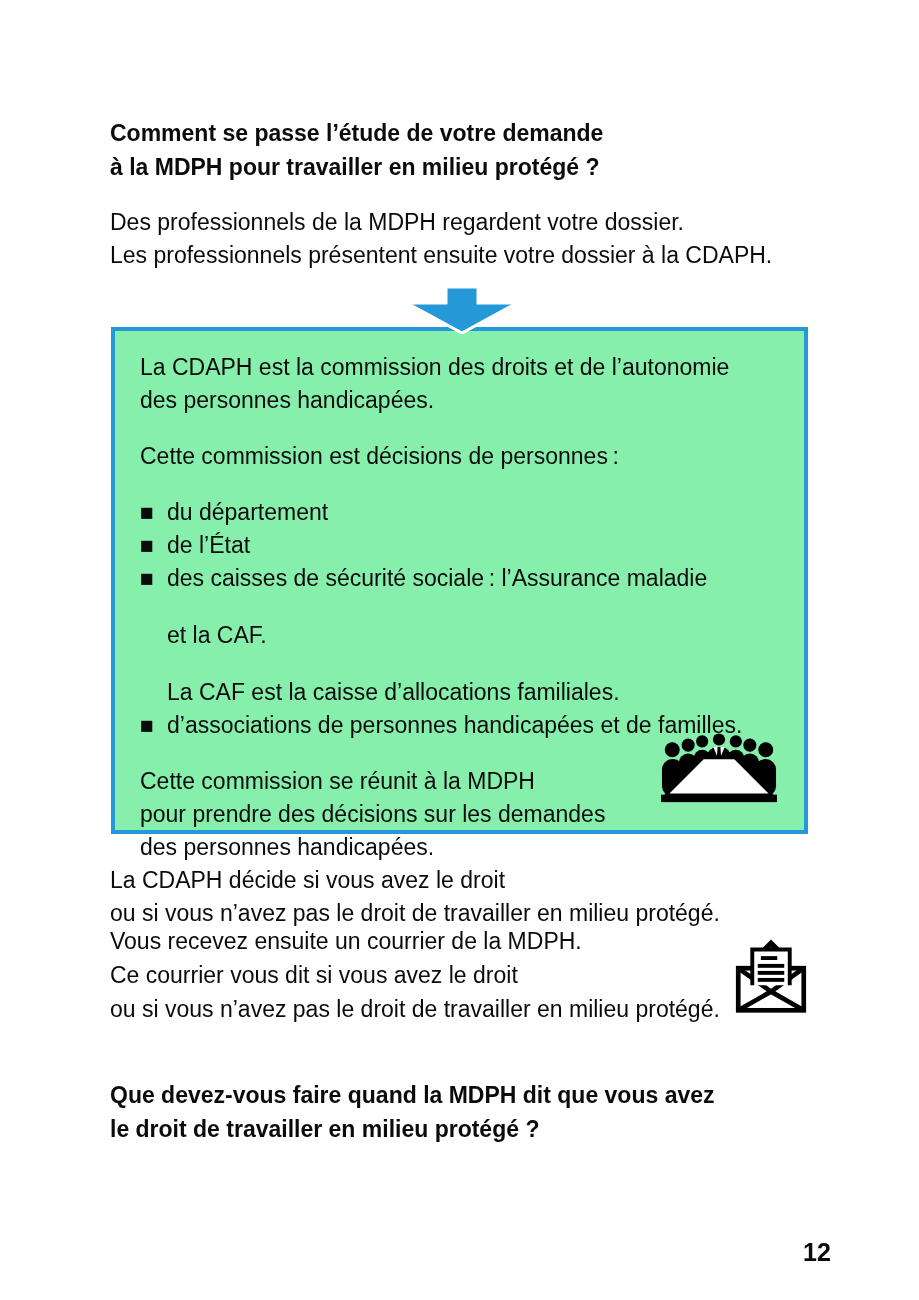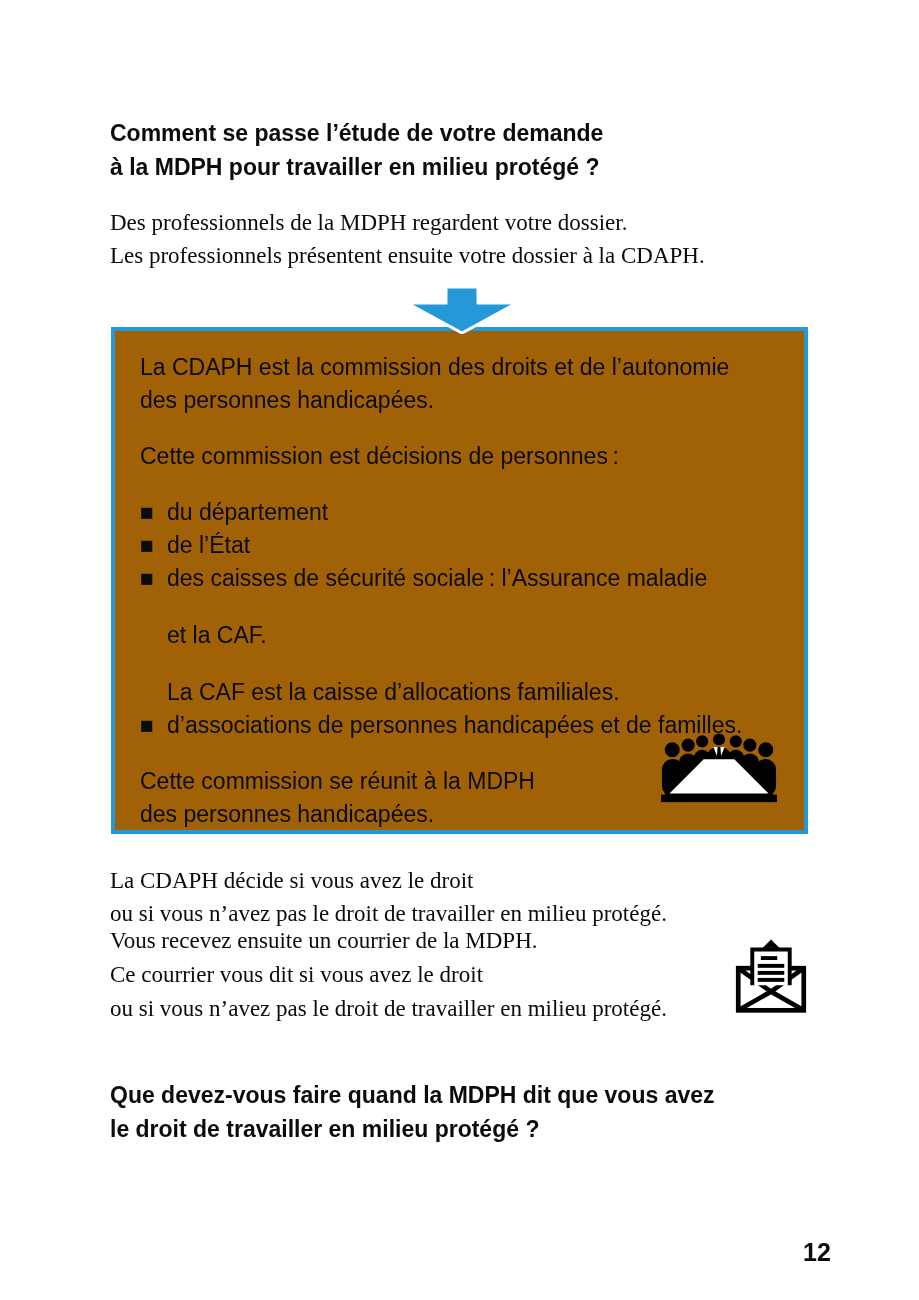--- a/index.html
+++ b/index.html
@@ -14,32 +14,32 @@
   .page { position: relative; width: 919px; height: 1300px; overflow: hidden; }
 
   .h-top, .h-bottom {
     position: absolute; left: 110px;
     font-size: 23px; font-weight: bold; line-height: 34px;
     white-space: nowrap;
   }
   .h-top { top: 116px; }
   .h-bottom { top: 1078px; }
 
-  .para { position: absolute; left: 110px; font-size: 23px; line-height: 33px; white-space: nowrap; font-family: Liberation Serif, serif; }
+  .para { position: absolute; left: 110px; font-size: 23px; line-height: 33px; white-space: nowrap; }
   .p-intro { top: 206px; }
   .p-decide { top: 864px; }
   .p-courrier { top: 924px; line-height: 34px; }
 
   .down-arrow { position: absolute; left: 406px; top: 286px; z-index: 2; }
 
   .info-box {
     position: absolute; left: 111px; top: 327px;
     width: 697px; height: 507px;
     border: 4px solid var(--accent);
-    background: #a16207;
+    background: #86efac;
   }
   .box-inner {
     padding: 20px 24px 0 25px;
     font-size: 23px; line-height: 33px;
   }
   .box-inner p { margin: 0 0 23px 0; white-space: nowrap; }
   .bullets { margin: 0 0 23px 0; }
   .b-row { display: flex; white-space: nowrap; }
   .b-marker { width: 27px; flex: 0 0 27px; }
   .b-cont { padding-left: 27px; white-space: nowrap; margin-top: 24px; }
@@ -97,20 +97,21 @@
         <div class="b-cont">et la CAF.</div>
         <div class="b-cont">La CAF est la caisse d’allocations familiales.</div>
         <div class="b-row">
           <span class="b-marker">■</span>
           <span>d’associations de personnes handicapées et de familles.</span>
         </div>
       </div>
 
       <p>
         <span style="display:block">Cette commission se réunit à la MDPH</span>
+        <span style="display:block">pour prendre des décisions sur les demandes</span>
         <span style="display:block">des personnes handicapées.</span>
       </p>
     </div>
 
     <div class="meeting-icon">
       <svg width="122" height="72" viewBox="0 0 130 77">
         <g fill="#000000">
           <circle cx="15" cy="19" r="8"></circle>
           <rect x="4" y="29" width="23" height="40" rx="11"></rect>
           <circle cx="32" cy="14" r="7"></circle>

